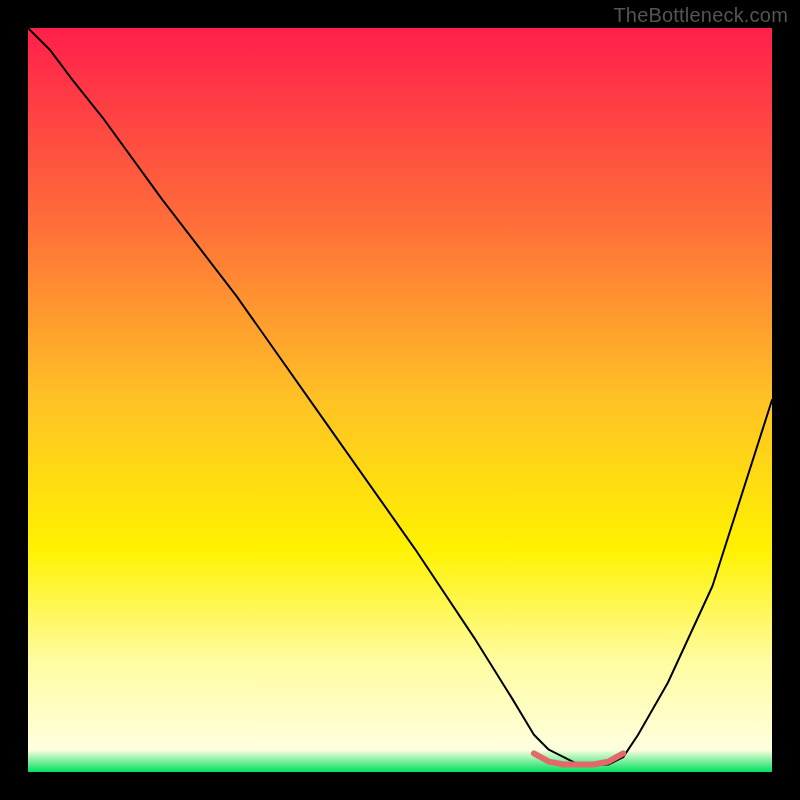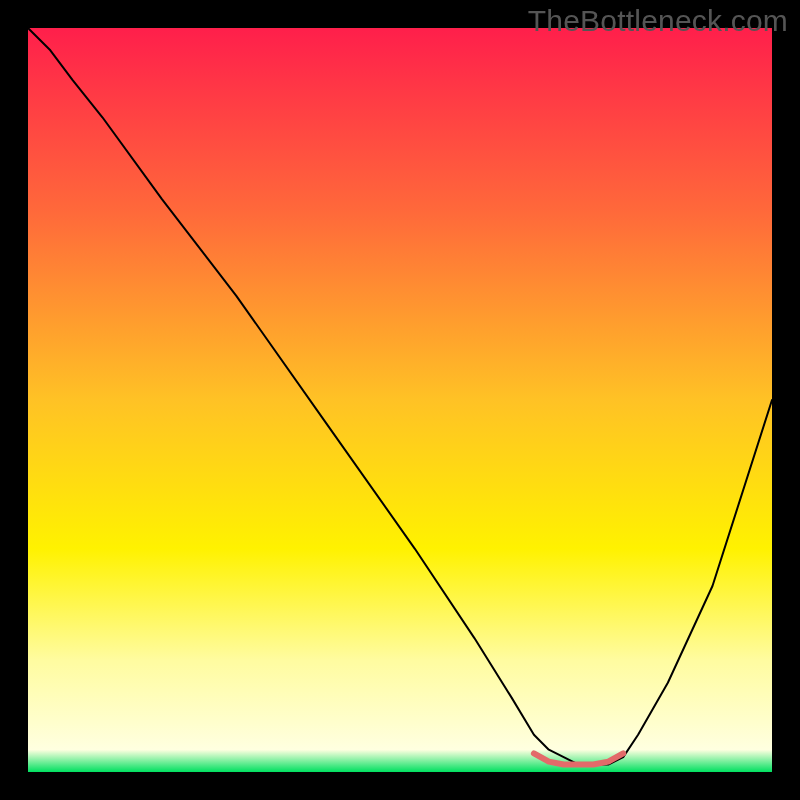--- a/index.html
+++ b/index.html
@@ -8,21 +8,21 @@
     height: 800px;
     background: #000;
     position: relative;
     font-family: Arial, Helvetica, sans-serif;
   }
   .watermark {
     position: absolute;
     top: 4px;
     right: 12px;
     color: #555;
-    font-size: 30px;
+    font-size: 20px;
     font-weight: 500;
     letter-spacing: 0.2px;
     z-index: 10;
   }
   .plot {
     position: absolute;
     left: 28px;
     top: 28px;
     width: 744px;
     height: 744px;

